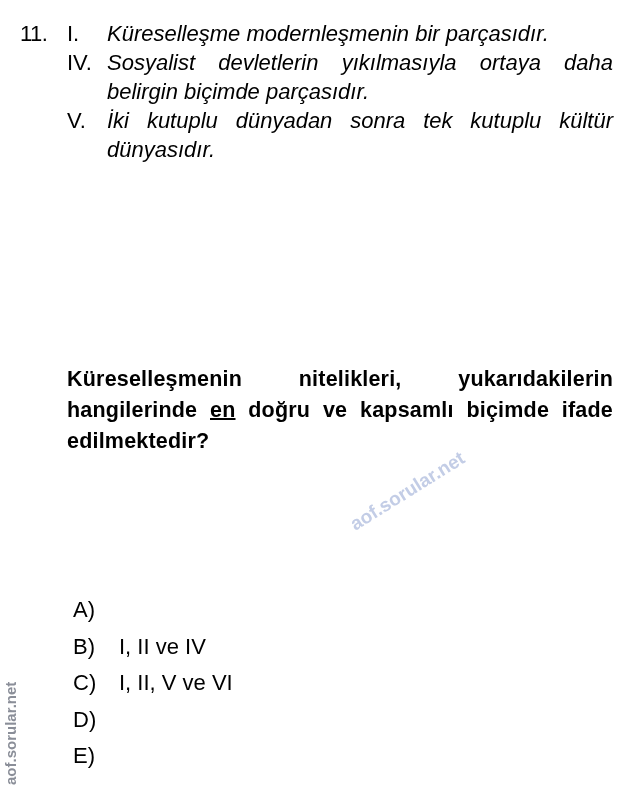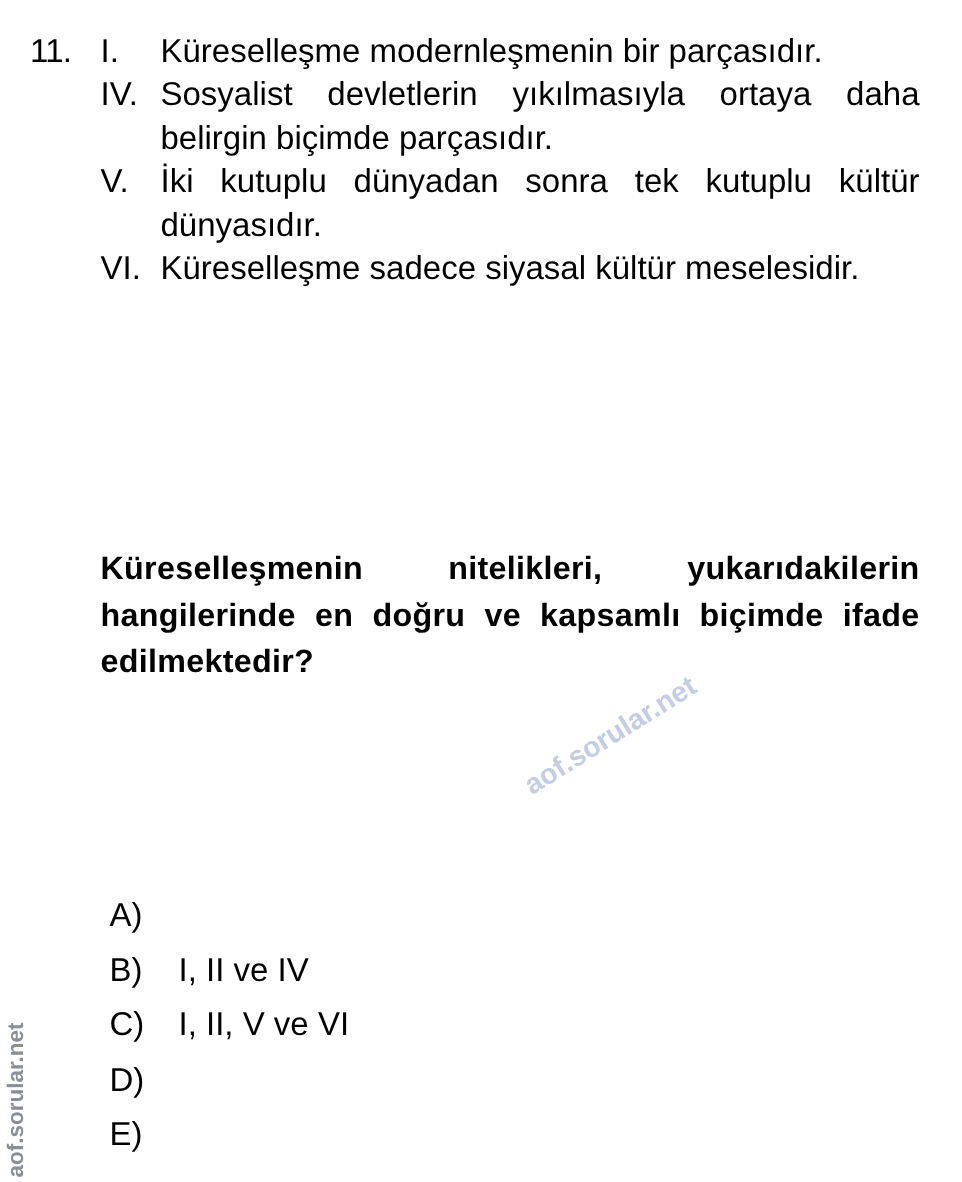--- a/index.html
+++ b/index.html
@@ -39,33 +39,35 @@
       text-align-last: left;
     }
     .stmt .num {
       position: absolute;
       left: 0;
       top: 0;
     }
     .stmt .text {
       display: block;
       text-align: justify;
+      font-style: italic;
     }
     .stem {
       position: absolute;
       left: 67px;
       top: 364px;
       width: 546px;
       font-size: 21.5px;
       font-weight: bold;
       line-height: 31px;
       text-align: justify;
       letter-spacing: 0.2px;
     }
     .stem .u {
+      text-decoration: underline;
       text-decoration-thickness: 2px;
     }
     .watermark-center {
       position: absolute;
       left: 352px;
       top: 515px;
       font-size: 19px;
       font-weight: bold;
       color: #c3cde6;
       transform: rotate(-32deg);
@@ -110,24 +112,20 @@
     <span class="text">Küreselleşme modernleşmenin bir parçasıdır.</span>
   </div>
   <div class="stmt">
     <span class="num">IV.</span>
     <span class="text">Sosyalist devletlerin yıkılmasıyla ortaya daha belirgin biçimde parçasıdır.</span>
   </div>
   <div class="stmt">
     <span class="num">V.</span>
     <span class="text">İki kutuplu dünyadan sonra tek kutuplu kültür dünyasıdır.</span>
   </div>
-  <div class="stmt">
-    <span class="num">VI.</span>
-    <span class="text">Küreselleşme sadece siyasal kültür meselesidir.</span>
-  </div>
 </div>
 
 <div class="stem"><span>Küreselleşmenin nitelikleri, yukarıdakilerin hangilerinde </span><span class="u">en</span><span> doğru ve kapsamlı biçimde ifade edilmektedir?</span></div>
 
 <div class="watermark-center">aof.sorular.net</div>
 
 <div class="options">
   <div class="option">
     <span class="letter">A)</span>
   </div>

